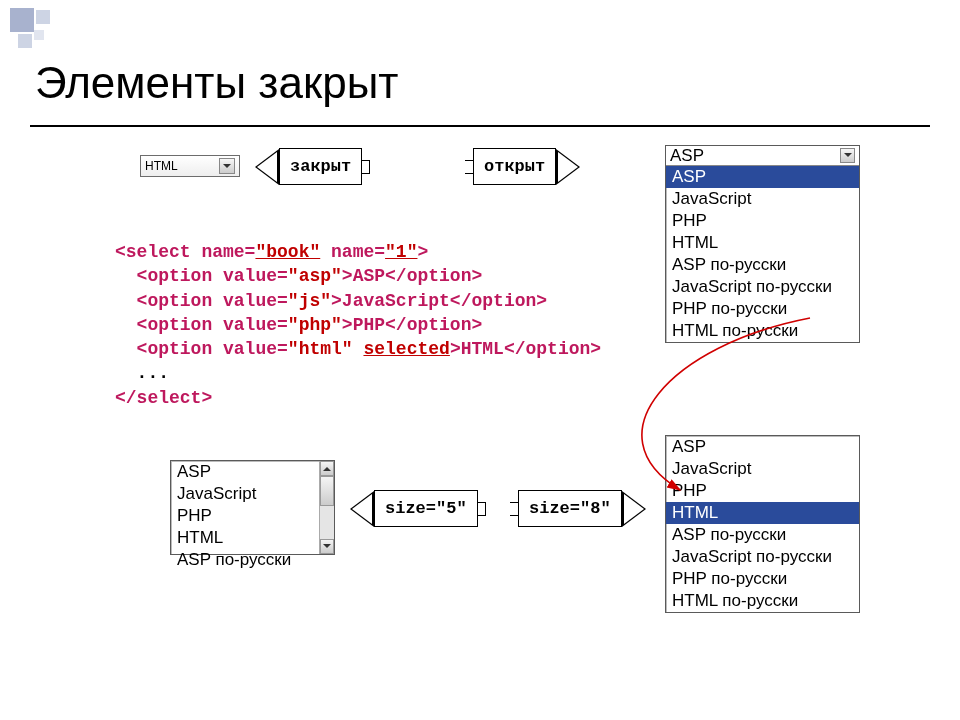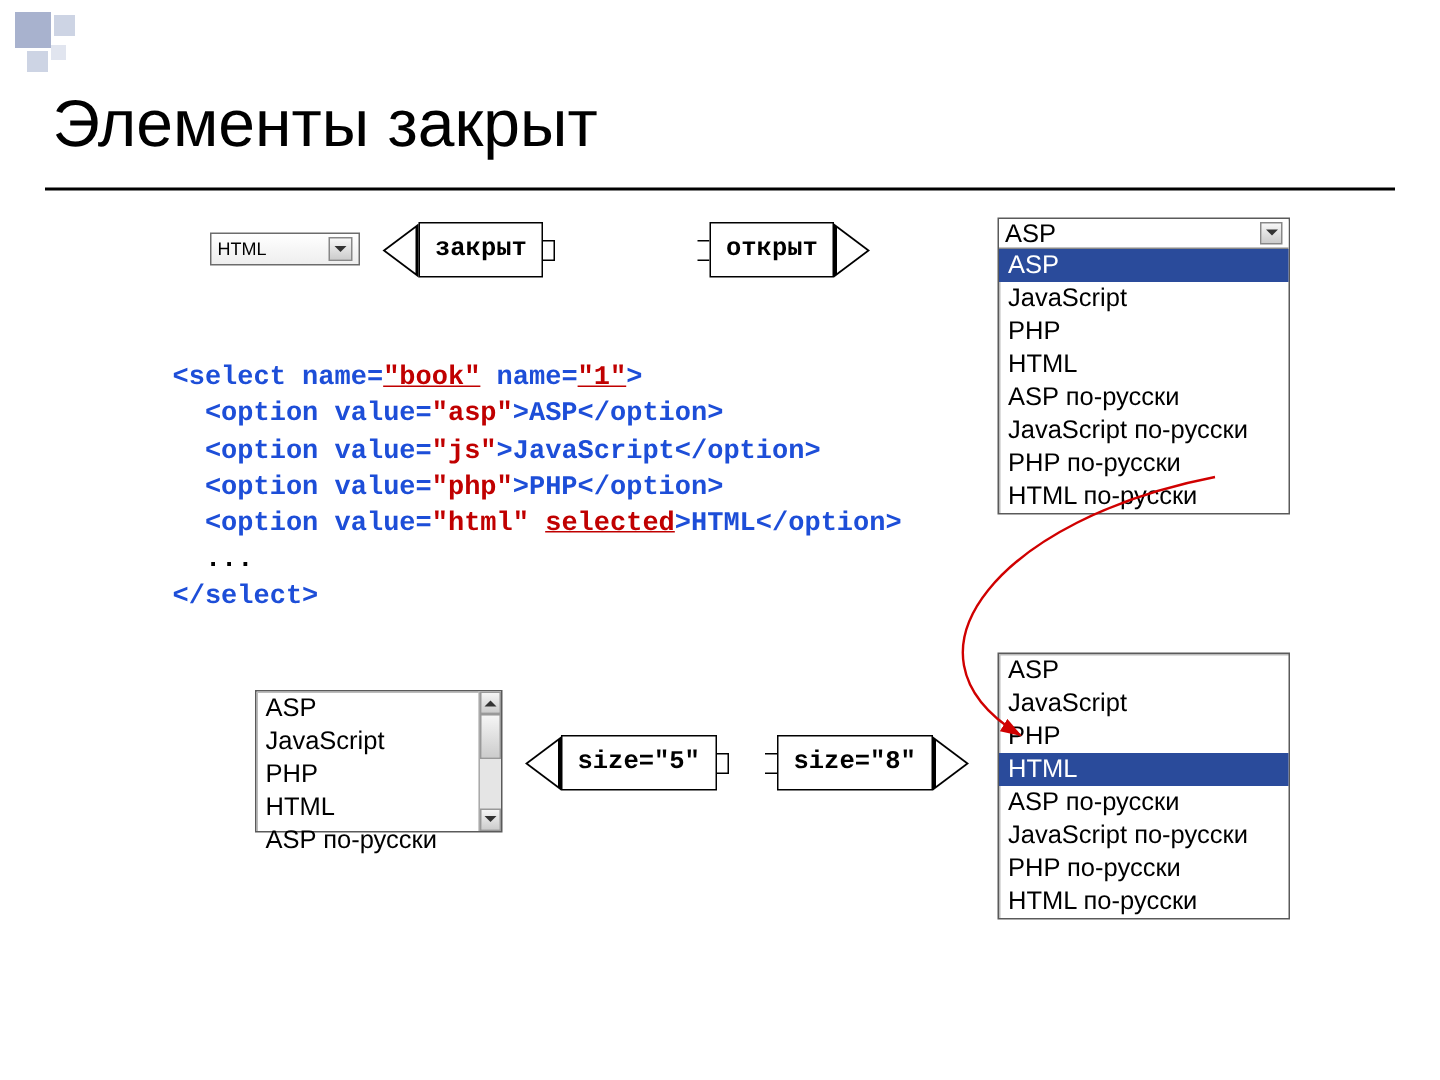--- a/index.html
+++ b/index.html
@@ -144,21 +144,21 @@
   pre.code{
     position:absolute;
     left:5px; top:105px;
     font-family:"Courier New",monospace;
     font-size:18px;
     font-weight:bold;
     line-height:1.35;
     margin:0;
     white-space:pre;
   }
-  .kw-blue{color:#1d4ed8;}
+  .kw-blue{color:#be185d;}
   .kw-red{color:#c00000;}
   .kw-redu{color:#c00000;text-decoration:underline;}
 
   
   svg.redarrow{position:absolute;left:0;top:0;pointer-events:none;}
 </style>
 </head>
 <body>
 
 <div class="decor">

